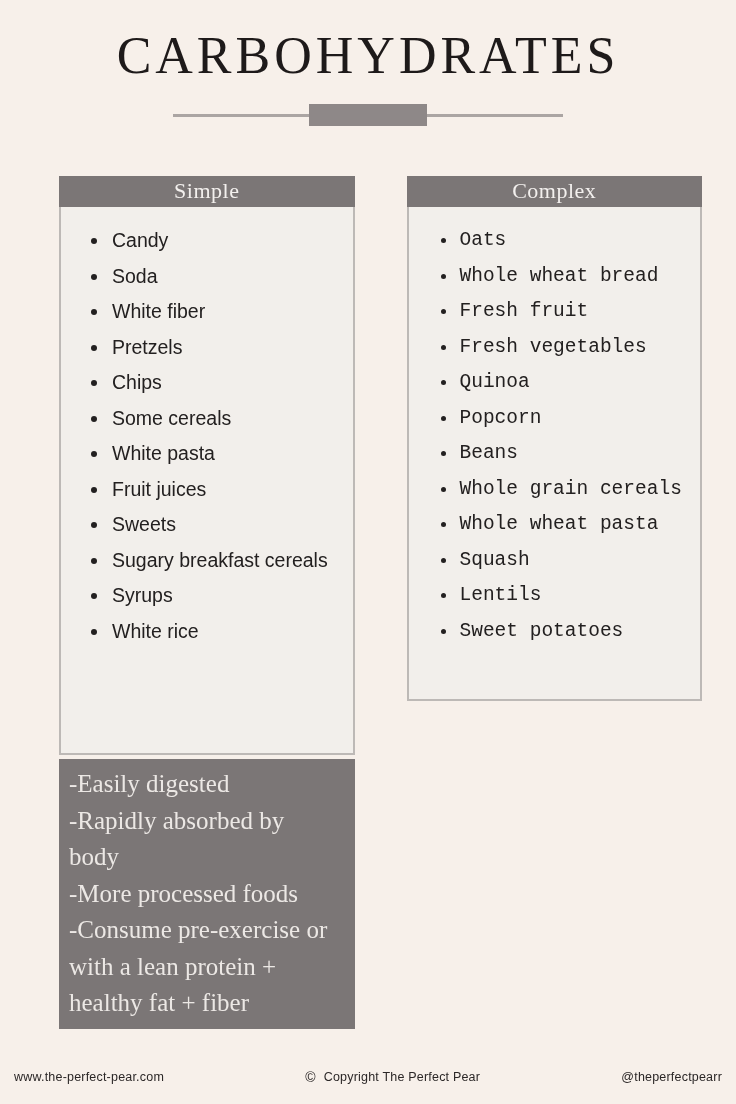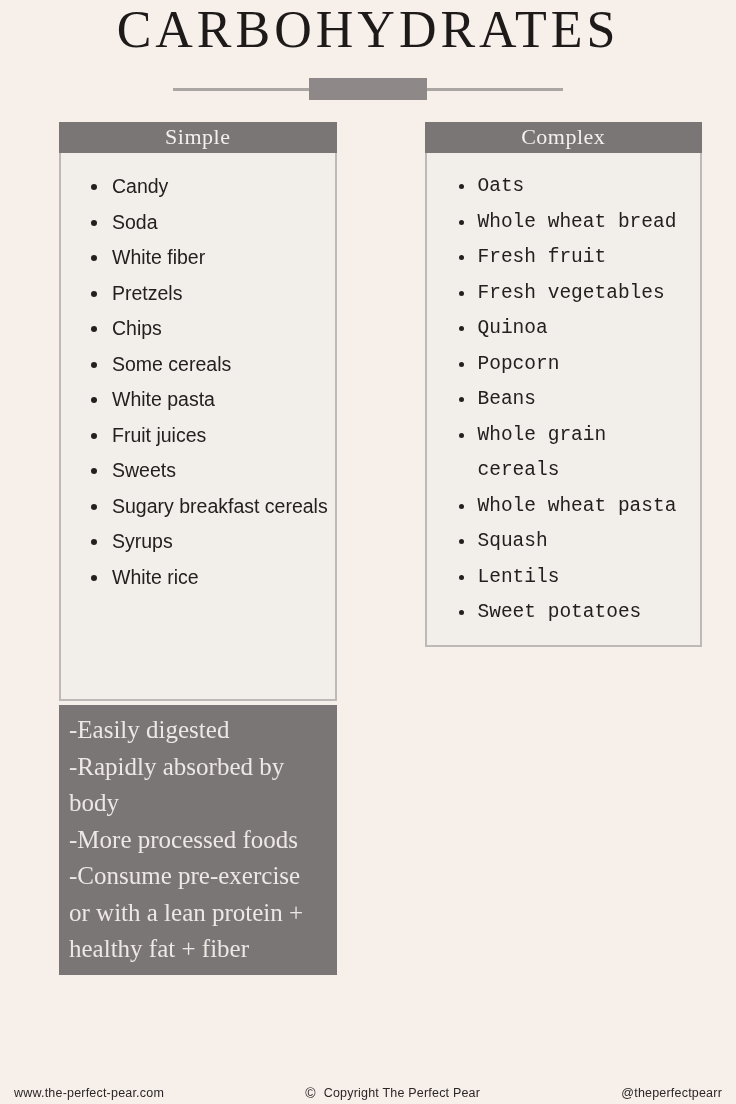--- a/index.html
+++ b/index.html
@@ -15,21 +15,21 @@
   }
   *{box-sizing:border-box;margin:0;padding:0;}
   html,body{width:736px;height:1104px;}
   body{
     background:var(--bg);
     font-family:"Liberation Sans",sans-serif;
     position:relative;
     overflow:hidden;
   }
   
-  .hero{text-align:center;}
+  .hero{padding-top:26px;text-align:center;}
   .page-title{
     font-family:"Liberation Serif","DejaVu Serif",serif;
     font-weight:normal;
     font-size:52px;
     letter-spacing:4px;
     color:#1e1a1a;
     line-height:60px;
   }
   .divider{
     position:relative;
@@ -46,23 +46,23 @@
   .divider .rect{
     position:absolute;
     left:50%;top:0;
     transform:translateX(-50%);
     width:118px;height:22px;
     background:var(--divider-rect);
   }
   
   .columns{
     display:flex;
-    gap:88px;
+    gap:52px;
     padding:0 34px 0 59px;
-    margin-top:22px;
+    margin-top:50px;
   }
   .column{
     flex:1;
     display:flex;
     flex-direction:column;
     height:853px;
   }
   .col-header{
     height:31px;
     background:var(--gray);
@@ -101,21 +101,21 @@
     font-size:25px;
     line-height:36.5px;
     padding:7px 20px 0 10px;
     overflow:hidden;
     flex:1;
   }
   
   .footer{
     position:absolute;
     left:0;right:0;
-    bottom:4px;
+    bottom:20px;
     display:flex;
     align-items:center;
     justify-content:space-between;
     padding:0 14px;
     color:var(--footer-ink);
     font-size:12.5px;
     letter-spacing:0.2px;
   }
   .footer-center{display:flex;align-items:center;gap:8px;}
   .copy-icon{font-size:14px;line-height:14px;}

